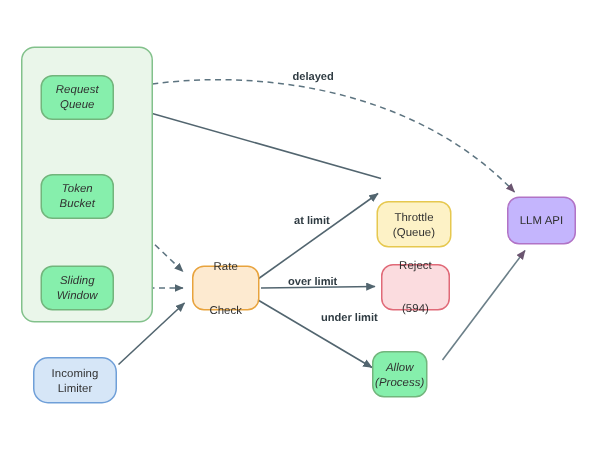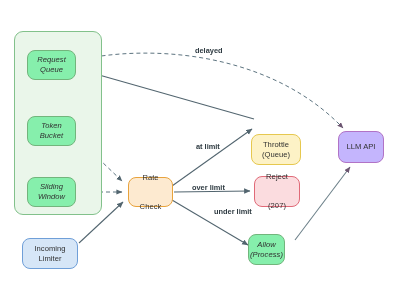--- a/index.html
+++ b/index.html
@@ -111,38 +111,38 @@
   <div class="node n-green" style="left:27px; top:116px; width:49px; height:30px;">
     <span>Token</span>
     <span>Bucket</span>
   </div>
 
   <div class="node n-green" style="left:27px; top:177px; width:49px; height:30px;justify-content:center;">
     <span>Sliding</span>
     <span>Window</span>
   </div>
 
-  <div class="node n-blue" style="left:22px; top:238px; width:56px; height:31px;">
+  <div class="node n-blue" style="left:22px; top:238px; width:56px; height:31px;border-radius:10px;">
     <span>Incoming</span>
     <span>Limiter</span>
   </div>
 
   <div class="node n-orange" style="left:128px; top:177px; width:45px; height:30px;gap:19px;">
     <span>Rate</span>
     <span>Check</span>
   </div>
 
   <div class="node n-yellow" style="left:251px; top:104px; width:50px; height:31px;margin-top:30px;">
     <span>Throttle</span>
     <span>(Queue)</span>
   </div>
 
   <div class="node n-red" style="left:254px; top:176px; width:46px; height:31px;">
     <span>Reject</span>
-    <span>(207)</span>
+    <span>(594)</span>
   </div>
 
   <div class="node n-green" style="left:248px; top:234px; width:37px; height:31px;">
     <span>Allow</span>
     <span>(Process)</span>
   </div>
 
   <div class="node n-purple" style="left:338px; top:131px; width:46px; height:32px;">
     <span>LLM API</span>
   </div>

